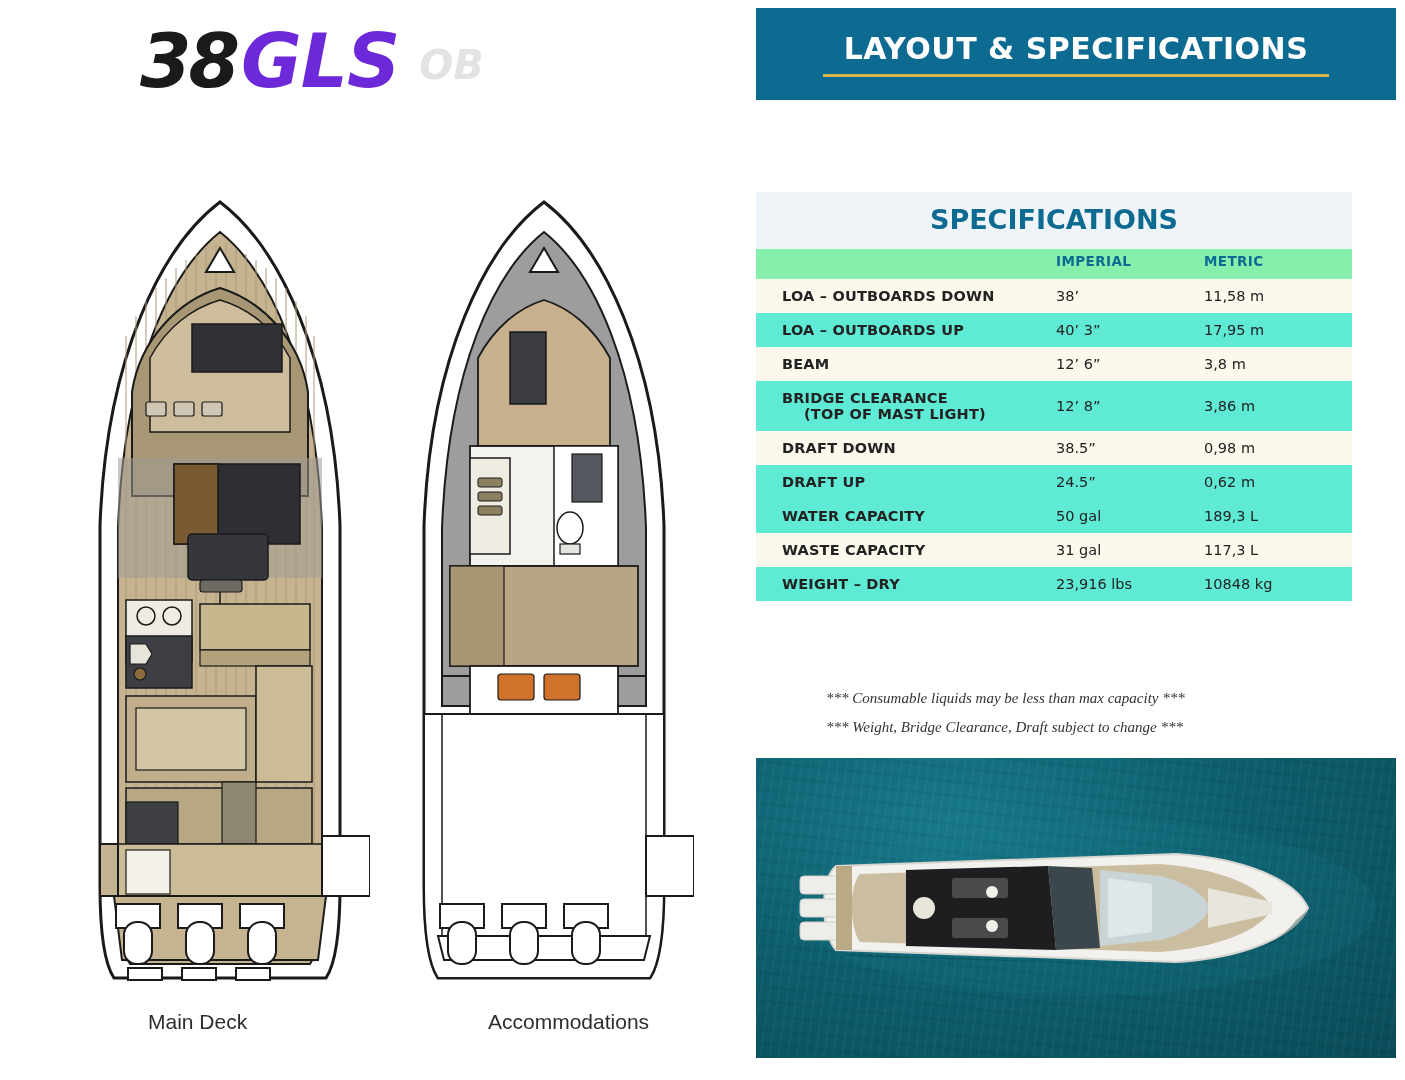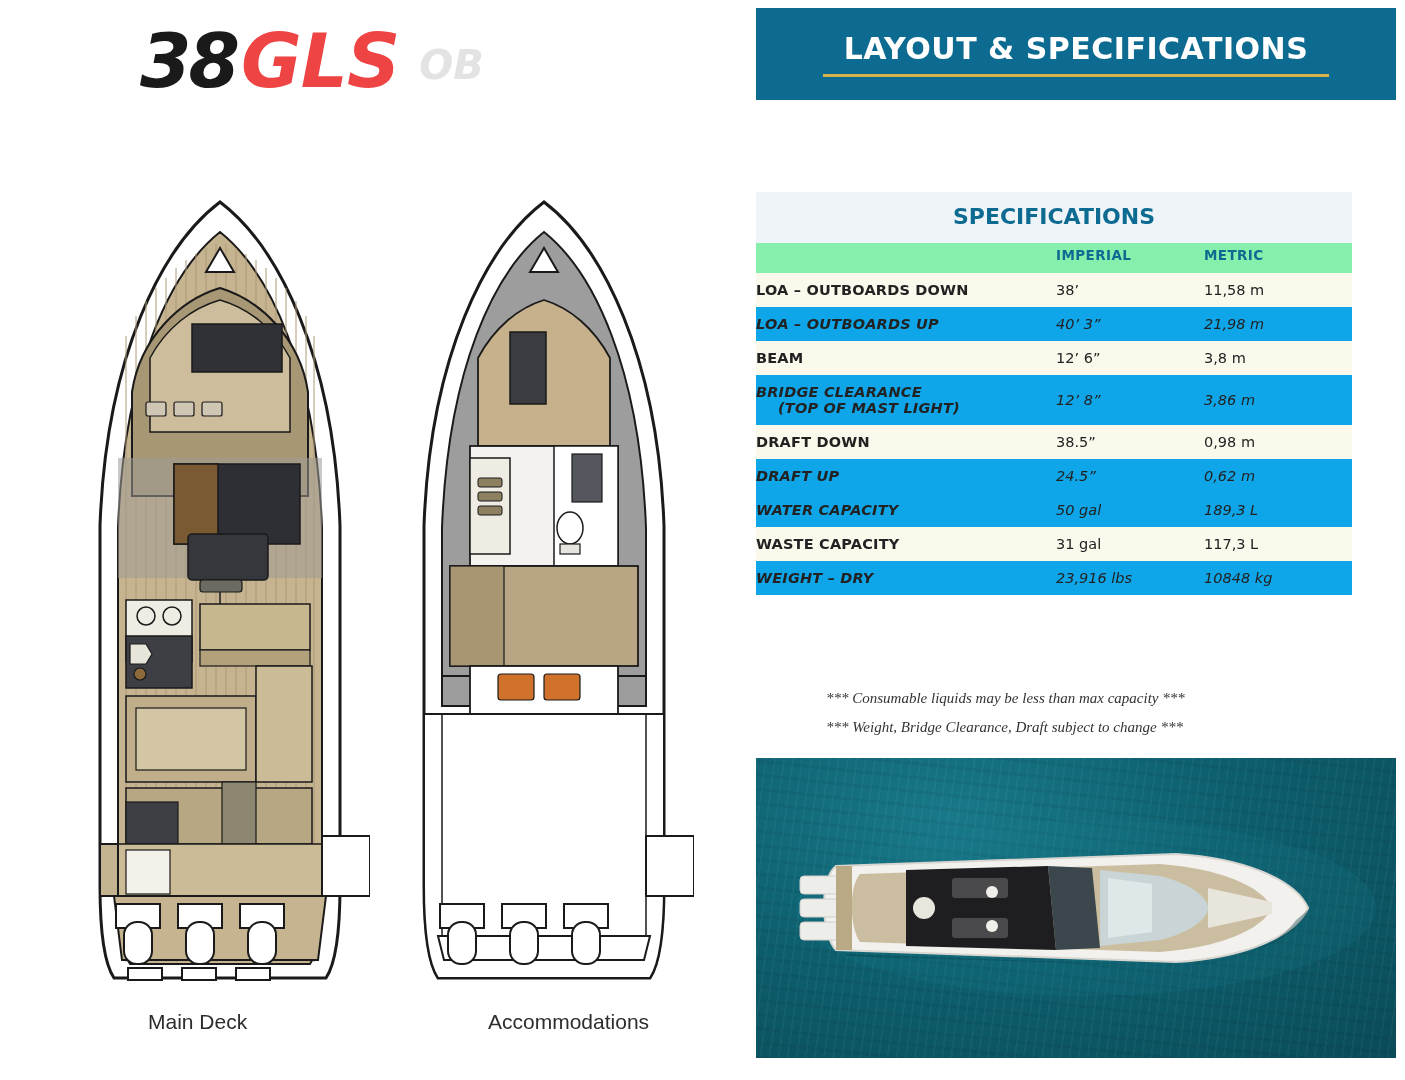--- a/index.html
+++ b/index.html
@@ -21,21 +21,21 @@
     display: flex; align-items: baseline; gap: 0px;
   }
   .model-num {
     font-family: "DejaVu Sans", sans-serif;
     font-size: 74px; font-weight: 700; font-style: italic;
     letter-spacing: -3px; color: #1a1a1a;
   }
   .model-gls {
     font-family: "DejaVu Sans", sans-serif;
     font-size: 74px; font-weight: 700; font-style: italic;
-    letter-spacing: -1px; color: #ef4444; margin-left: 4px;
+    letter-spacing: -1px; color: #6d28d9; margin-left: 4px;
   }
   .model-ob {
     font-family: "DejaVu Sans", sans-serif;
     font-size: 40px; font-weight: 700; font-style: italic;
     letter-spacing: 0px; color: #e3e3e3; margin-left: 20px;
     position: relative; top: -8px;
   }
 
   .deck-caption {
     position: absolute; font-size: 21px; color: #2d2d2d;
@@ -61,21 +61,21 @@
     letter-spacing: 0.5px; font-family: "DejaVu Sans", sans-serif;
   }
   .header-rule {
     width: 506px; height: 3px; background: #d8b34a; margin-top: 8px;
   }
 
   .spec-box {
     position: absolute; left: 0px; top: 192px; width: 596px;
   }
   .spec-title {
-    text-align: center; font-size: 22px; font-weight: 700;
+    text-align: center; font-size: 27px; font-weight: 700;
     color: #0d6a91; font-family: "DejaVu Sans", sans-serif;
     padding: 12px 0 14px 0; background: #eef4f8;
   }
   table.spec {
     width: 100%; border-collapse: collapse;
     font-family: "DejaVu Sans", sans-serif;
   }
   table.spec th {
     font-size: 13.5px; font-weight: 700; color: #0d6a91;
     text-align: left; padding: 4px 0 10px 0; letter-spacing: 0.4px;
@@ -83,25 +83,25 @@
   }
   table.spec th.lbl { width: 300px; padding-left: 26px; }
   table.spec th.imp { width: 148px; }
   table.spec th.met { width: 148px; }
 
   table.spec td {
     font-size: 14.5px; color: #222; padding: 9px 0;
     vertical-align: middle;
   }
   table.spec td.lbl {
-    font-weight: 700; letter-spacing: 0.2px;
+    font-weight: 700; padding-left: 26px; letter-spacing: 0.2px;
     font-size: 14.5px;
   }
   table.spec tr.odd td  { background: #fbf9ec; }
-  table.spec tr.even td { background: #0ea5e9; font-style: italic; }
+  table.spec tr.even td { background: #5eead4; }
   .sub-line { display: block; padding-left: 22px; }
 
   .notes {
     position: absolute; left: 70px; top: 684px; width: 540px;
     font-family: "Liberation Serif", serif;
     font-style: italic; font-size: 15px; color: #333;
     line-height: 1.9;
   }
 
   .photo-box {
@@ -287,21 +287,21 @@
       </thead>
       <tbody>
         <tr class="odd">
           <td class="lbl">LOA – OUTBOARDS DOWN</td>
           <td>38’</td>
           <td>11,58 m</td>
         </tr>
         <tr class="even">
           <td class="lbl">LOA – OUTBOARDS UP</td>
           <td>40’ 3”</td>
-          <td>21,98 m</td>
+          <td>17,95 m</td>
         </tr>
         <tr class="odd">
           <td class="lbl">BEAM</td>
           <td>12’ 6”</td>
           <td>3,8 m</td>
         </tr>
         <tr class="even">
           <td class="lbl">
             <span>BRIDGE CLEARANCE</span>
             <span class="sub-line">(TOP OF MAST LIGHT)</span>

